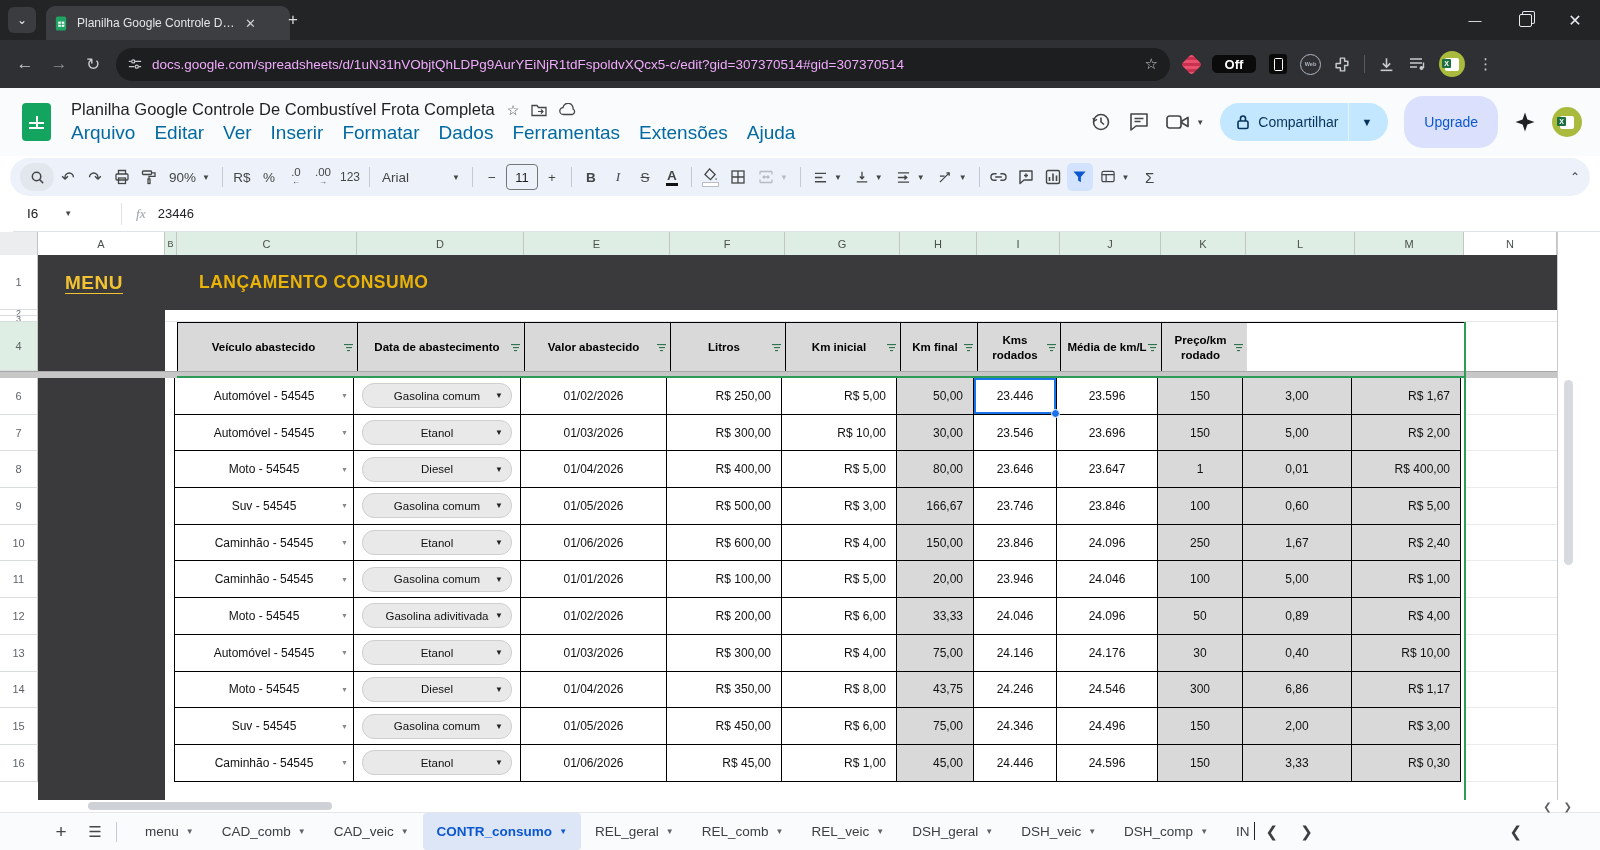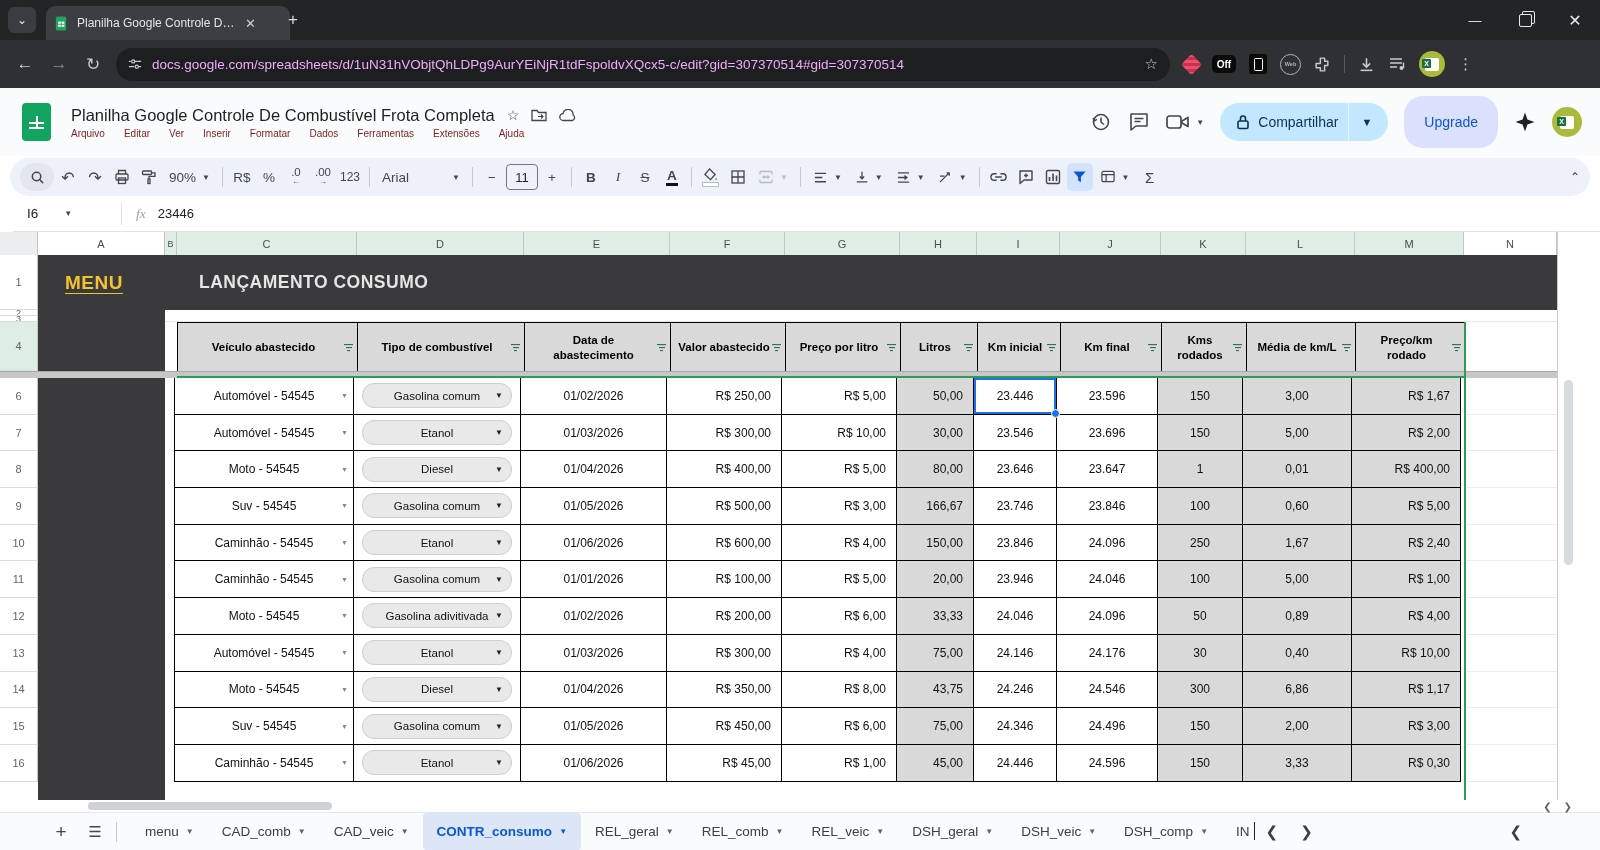--- a/index.html
+++ b/index.html
@@ -23,21 +23,21 @@
   .navbar{position:absolute;left:0;top:40px;width:1600px;height:48px;background:#2e3033;display:flex;align-items:center;}
   .nav-ico{width:34px;height:34px;display:flex;align-items:center;justify-content:center;color:#c7cacd;font-size:17px;flex:0 0 auto;}
   .nav-ico.dim{color:#8a8d91;}
   .urlpill{margin-left:6px;width:1030px;height:33px;background:#1d1e20;border-radius:17px;display:flex;align-items:center;
            padding:0 12px;gap:10px;flex:0 0 auto;}
   .url-text{color:#f0abfc;font-size:13.5px;white-space:nowrap;overflow:hidden;flex:1;}
   .url-star{color:#c7cacd;font-size:15px;}
   .extrow{display:flex;align-items:center;margin-left:14px;gap:13px;}
   .ext-diamond{width:15px;height:15px;border-radius:3px;transform:rotate(45deg);
       background:repeating-linear-gradient(135deg,#e8506e 0 3px,#c9314f 3px 6px);}
-  .ext-off{width:24px;height:18px;background:#0b0b0b;border-radius:5px;color:#fff;font-size:10px;font-weight:700;
+  .ext-off{width:44px;height:18px;background:#0b0b0b;border-radius:5px;color:#fff;font-size:13px;font-weight:700;
            display:flex;align-items:center;justify-content:center;}
   .ext-phone{width:18px;height:20px;background:#0b0b0b;border-radius:3px;display:flex;align-items:center;justify-content:center;}
   .ext-phone i{width:7px;height:11px;border:1.3px solid #fff;border-radius:1.5px;display:block;}
   .ext-web{width:19px;height:19px;border-radius:50%;border:1.6px solid #aeb6c2;color:#aeb6c2;font-size:5.5px;
            display:flex;align-items:center;justify-content:center;font-weight:700;}
   .vdiv-dark{width:1px;height:18px;background:#55585c;}
   .avatar-mini{width:26px;height:26px;border-radius:50%;background:#a9ba3c;display:flex;align-items:center;justify-content:center;}
   .avatar-mini .xl{width:14px;height:13px;background:#fff;border-radius:2px;position:relative;}
   .avatar-mini .xl::before{content:"X";position:absolute;left:-3px;top:1.5px;width:9px;height:9px;background:#1d6f42;color:#fff;
         font-size:7px;font-weight:700;display:flex;align-items:center;justify-content:center;border-radius:1px;}
@@ -48,21 +48,21 @@
   .gs-icon::after{content:"";position:absolute;left:7px;top:13px;width:15px;height:13px;
       background:linear-gradient(#fff,#fff) left/15px 2px no-repeat,
                  linear-gradient(#fff,#fff) 0 5.5px/15px 2px no-repeat,
                  linear-gradient(#fff,#fff) 0 11px/15px 2px no-repeat,
                  linear-gradient(#fff,#fff) 6.5px 0/2px 13px no-repeat;}
   .gh-titles{margin-left:20px;flex:1;}
   .gh-toprow{display:flex;align-items:center;gap:12px;}
   .gh-title{font-size:16.5px;color:#1f1f1f;}
   .gh-mini{color:#444746;font-size:14px;}
   .gh-menus{display:flex;gap:19px;margin-top:3px;}
-  .menu-item{font-size:10px;color:#7f1d1d;}
+  .menu-item{font-size:19px;color:#0369a1;}
   .gh-right{display:flex;align-items:center;gap:16px;margin-right:18px;}
   .hicon{color:#444746;display:flex;align-items:center;}
   .share-pill{height:38px;background:#c2e7ff;border-radius:19px;display:flex;align-items:center;padding:0 4px 0 16px;}
   .share-label{color:#07345c;font-size:14px;font-weight:500;margin:0 10px 0 8px;}
   .share-div{width:1px;height:38px;background:#f9fbfd;opacity:.65;}
   .share-caret{color:#07345c;font-size:11px;padding:0 12px;}
   .upgrade-pill{height:52px;background:#dbe1fd;border-radius:19px;display:flex;align-items:center;padding:0 20px;}
   .upgrade-label{color:#0b57d0;font-size:14px;font-weight:500;}
 
   
@@ -103,21 +103,21 @@
   .corner{width:38px;background:#ebedee;}
   .gutter{position:absolute;left:0;top:23px;width:38px;}
   .gcell{width:38px;display:flex;align-items:center;justify-content:center;font-size:11px;color:#5f6368;
          border-bottom:1px solid #dadde0;border-right:1px solid #c3c7c4;box-sizing:border-box;background:#fff;}
   .gcell.tiny{font-size:9px;line-height:6px;overflow:hidden;}
   .gcell.green{background:#dfeee4;}
   .darkA{position:absolute;left:38px;top:23px;width:127px;height:545px;background:#3a3a3c;}
   .banner{position:absolute;left:38px;top:23px;width:1519px;height:55px;background:#3a3a3c;display:flex;align-items:center;}
   .banner-menu{color:#f1c232;font-weight:700;font-size:19px;letter-spacing:.5px;text-decoration:underline;
                text-underline-offset:4px;margin-left:27px;}
-  .banner-title{color:#e5e5e5;font-weight:600;font-size:17.5px;letter-spacing:.5px;margin-left:76px;}
+  .banner-title{color:#eab308;font-weight:600;font-size:17.5px;letter-spacing:.5px;margin-left:76px;}
   .rows23{position:absolute;left:165px;top:78px;width:1392px;height:12px;background:#fff;border-bottom:1px solid #e4e6e9;box-sizing:border-box;}
   .thead{position:absolute;left:177px;top:90px;display:grid;height:49px;
          grid-template-columns:180px 167px 146px 115px 115px 77px 83px 101px 85px 109px 109px;
          border:1px solid #000;box-sizing:content-box;}
   .th{background:#d9d9d9;border-right:1px solid #000;box-sizing:border-box;position:relative;
       display:flex;align-items:center;justify-content:center;text-align:center;}
   .th:last-child{border-right:none;}
   .th-label{font-size:11.5px;font-weight:700;color:#000;line-height:1.3;padding:0 14px 0 6px;}
   .fico{position:absolute;right:4px;top:50%;transform:translateY(-50%);display:flex;flex-direction:column;align-items:center;gap:1.5px;}
   .fico i{display:block;height:1.6px;background:#19683c;}
@@ -536,45 +536,29 @@
 
     <div class="th">
         <span class="th-label">Veículo abastecido</span>
         <span class="fico">
             <i></i>
             <i></i>
             <i></i>
           </span>
       </div>
         <div class="th">
-        <span class="th-label">Tipo de combustível</span>
-        <span class="fico">
-            <i></i>
-            <i></i>
-            <i></i>
-          </span>
-      </div>
-        <div class="th">
         <span class="th-label">Data de abastecimento</span>
         <span class="fico">
             <i></i>
             <i></i>
             <i></i>
           </span>
       </div>
         <div class="th">
         <span class="th-label">Valor abastecido</span>
-        <span class="fico">
-            <i></i>
-            <i></i>
-            <i></i>
-          </span>
-      </div>
-        <div class="th">
-        <span class="th-label">Preço por litro</span>
         <span class="fico">
             <i></i>
             <i></i>
             <i></i>
           </span>
       </div>
         <div class="th">
         <span class="th-label">Litros</span>
         <span class="fico">
             <i></i>

